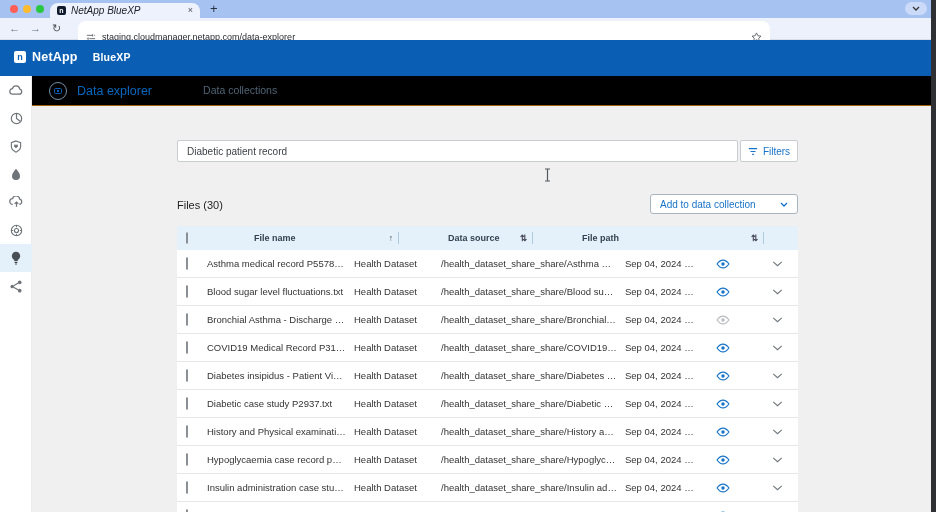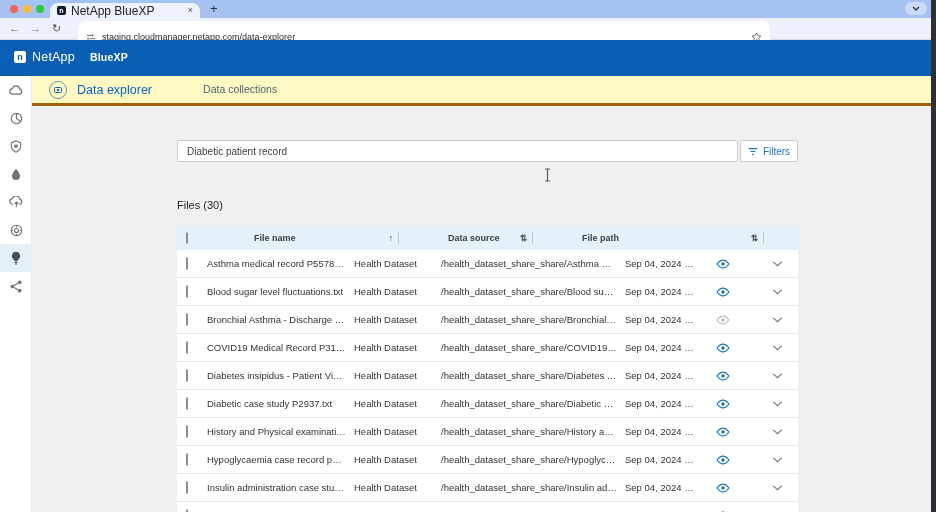--- a/index.html
+++ b/index.html
@@ -5,51 +5,51 @@
   * { box-sizing: border-box; margin: 0; padding: 0; font-family: "Liberation Sans", sans-serif; }
   html,body { background:#d8d8d8; }
   .screen { position:relative; width:936px; height:512px; overflow:hidden; background:#F0F0F0; font-size:10px; color:#222; }
 
   
   .tabstrip { position:absolute; left:0; top:0; width:936px; height:18px; background:#A6C2F0; }
   .traffic { position:absolute; top:5px; width:8px; height:8px; border-radius:50%; }
   .t-red{ left:10px; background:#FF5F57; } .t-yel{ left:23px; background:#FEBC2E; } .t-grn{ left:36px; background:#28C840; }
   .btab { position:absolute; left:50px; top:3px; width:150px; height:15px; background:#EDF2FC; border-radius:8px 8px 0 0; display:flex; align-items:center; padding:0 7px; gap:5px; }
   .favicon { width:9px; height:9px; background:#101B2E; color:#fff; font-size:7px; font-weight:bold; display:flex; align-items:center; justify-content:center; border-radius:2px; flex:0 0 auto; }
-  .btab-title { font-size:12px; color:#20242c; white-space:nowrap; overflow:hidden; flex:1; }
+  .btab-title { font-size:10px; color:#20242c; white-space:nowrap; overflow:hidden; flex:1;font-style:italic; }
   .btab-close { color:#49505c; font-size:9px; line-height:1; }
   .newtab { position:absolute; left:210px; top:1px; color:#2b3240; font-size:13px; }
   .strip-caret { position:absolute; left:905px; top:2px; width:22px; height:13px; background:#CBDAF8; border-radius:7px; display:flex; align-items:center; justify-content:center; }
   .toolbar { position:absolute; left:0; top:18px; width:936px; height:22px; background:#EDF1FB; border-bottom:1px solid #D9DEE9; }
   .navbtn { position:absolute; top:4px; font-size:11px; color:#6b7280; }
   .urlbar { position:absolute; left:78px; top:3px; width:692px; height:32px; background:#fff; border-radius:8px; display:flex; align-items:center; padding:0 8px; gap:6px; }
   .url-text { font-size:9px; color:#272b33; white-space:nowrap; overflow:hidden; flex:1; }
   .ext-row { position:absolute; left:776px; top:20px; height:18px; display:flex; align-items:center; gap:7px; }
   .ext-dot { width:10px; height:10px; border-radius:50%; flex:0 0 auto; }
   .ext-sep { width:1px; height:11px; background:#b9bdc7; }
   .avatar { width:12px; height:12px; border-radius:50%; background:radial-gradient(circle at 35% 30%, #c9a08b, #6d4c41); }
   .kebab { color:#3c4043; font-size:9px; letter-spacing:0; line-height:3px; text-align:center; }
 
   
   .bxheader { position:absolute; left:0; top:40px; width:936px; height:36px; background:#0A5FB5; color:#fff; }
   .brandwrap { position:absolute; left:14px; top:10px; display:flex; align-items:center; gap:6px; }
   .brandmark { width:12px; height:12px; background:#fff; border-radius:2px; color:#0A5FB5; font-weight:bold; font-size:9px; display:flex; align-items:center; justify-content:center; }
-  .brandname { font-size:12.5px; font-weight:normal; letter-spacing:.2px; }
+  .brandname { font-size:12.5px; font-weight:bold; letter-spacing:.2px; }
   .product { font-size:10.5px; font-weight:bold; margin-left:9px; letter-spacing:.2px; }
   .search-pill { position:absolute; left:492px; top:49px; width:92px; height:18px; border:1px solid rgba(255,255,255,.8); border-radius:10px; display:flex; align-items:center; justify-content:center; gap:5px; font-size:9px; color:#fff; }
   .pickers { position:absolute; left:586px; top:45px; display:flex; align-items:center; }
   .picker { display:flex; flex-direction:column; gap:2px; }
   .picker-label { font-size:9px; font-weight:bold; display:flex; align-items:center; gap:4px; white-space:nowrap; }
   .picker-value { font-size:9px; color:#eaf2fb; white-space:nowrap; }
   .pk-div { width:1px; height:26px; background:rgba(255,255,255,.55); margin:0 12px; }
   .hdr-icons { position:absolute; right:14px; top:50px; display:flex; align-items:center; gap:15px; }
   .hdr-icons svg { display:block; }
 
   
-  .navrow { position:absolute; left:32px; top:76px; width:899px; height:30px; background:#fef9c3; border-bottom:3px solid #a16207; display:flex; align-items:center; }
+  .navrow { position:absolute; left:32px; top:76px; width:899px; height:30px; background:#000000; border-bottom:1px solid #a16207; display:flex; align-items:center; }
   .app-badge { margin-left:17px; width:18px; height:18px; border:1.4px solid #7191AB; border-radius:50%; display:flex; align-items:center; justify-content:center; flex:0 0 auto; }
   .app-badge .inner { width:8px; height:6px; border:1.2px solid #0A5FB5; border-radius:1.5px; position:relative; }
   .app-badge .inner::after { content:""; position:absolute; left:2px; top:1px; width:2px; height:2px; background:#0A5FB5; }
   .page-title { color:#0868C0; font-size:12.5px; margin-left:10px; white-space:nowrap; }
   .svc-tabs { display:flex; margin-left:24px; height:30px; }
   .svc-tab { padding:0 27px; line-height:29px; font-size:10.5px; color:#4F6475; white-space:nowrap; }
   .svc-tab.active { color:#0868C0; box-shadow:inset 0 -3px 0 #0868C0; }
 
   
   .sidebar { position:absolute; left:0; top:76px; width:32px; height:436px; background:#fff; border-right:1px solid #ECECEC; }
@@ -281,20 +281,26 @@
     <div class="filters-btn">
       <svg width="10" height="9" viewBox="0 0 12 10">
           <path d="M1 1.5h10M3 5h6M5 8.5h2" stroke="#1773C8" stroke-width="1.4"></path>
         </svg>
       <span>Filters</span>
     </div>
     <svg class="ibeam" width="7" height="14" viewBox="0 0 7 14">
       <path d="M1 1h5M1 13h5M3.5 1v12" stroke="#55595e" stroke-width="1.2" fill="none"></path>
     </svg>
     <div class="files-title">Files (30)</div>
+    <div class="add-btn">
+      <span>Add to data collection</span>
+      <svg width="8" height="5" viewBox="0 0 8 5">
+          <polyline points="1,1 4,4 7,1" fill="none" stroke="#1773C8" stroke-width="1.3"></polyline>
+        </svg>
+    </div>
 
     <div class="table">
       <div class="tgrid thead">
           <div><span class="cbx"></span></div>
           <div class="cell hcell">
             <span class="lbl">File name</span>
             <span class="sortg">↑</span>
             <span class="hdiv"></span>
           </div>
           <div class="cell hcell">

